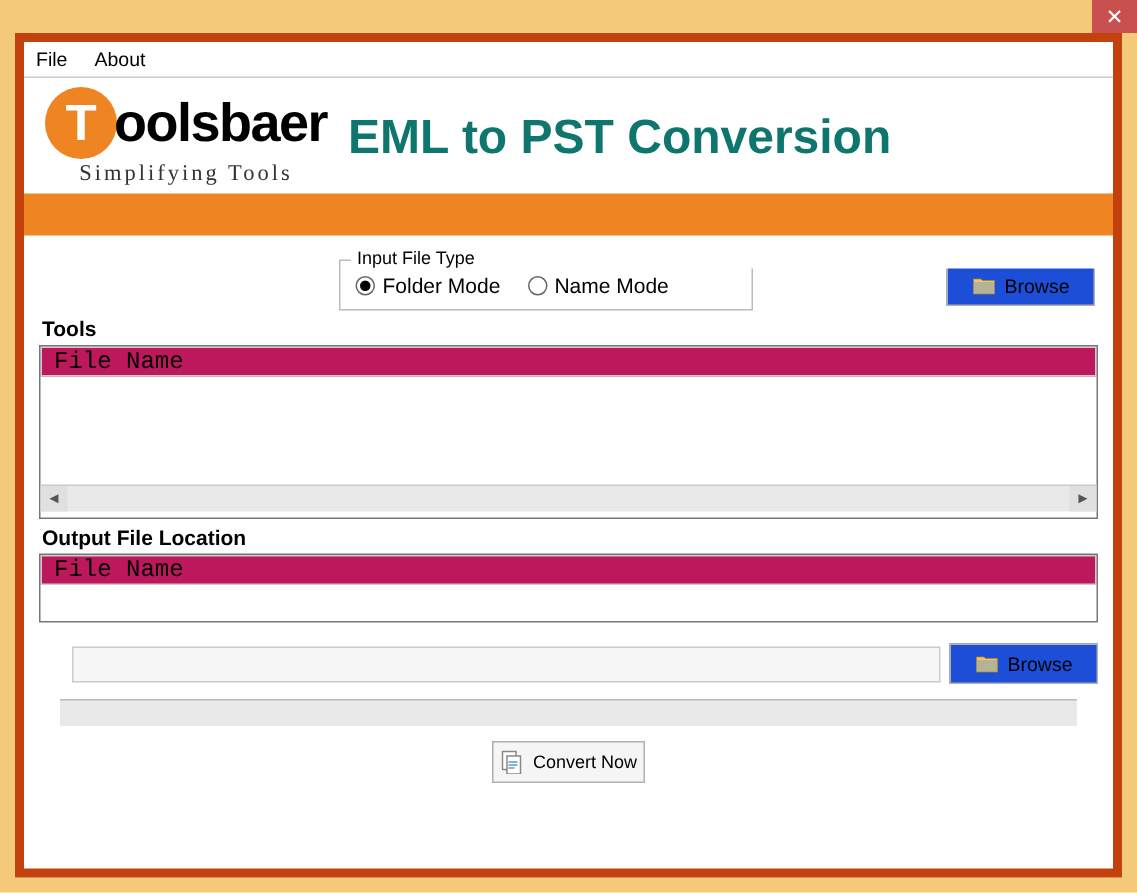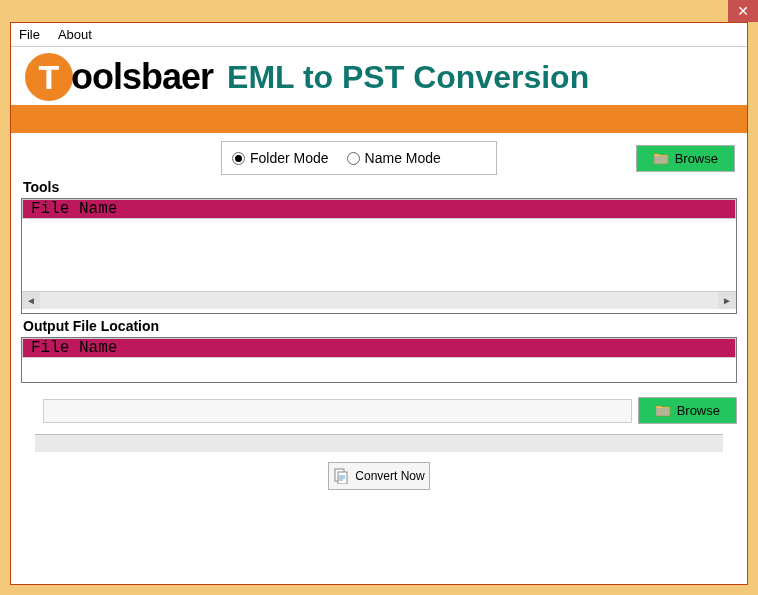--- a/index.html
+++ b/index.html
@@ -25,21 +25,21 @@
   font-size: 14px;
   cursor: pointer;
 }
 .window {
   position: absolute;
   top: 22px;
   left: 10px;
   right: 10px;
   bottom: 10px;
   background: #fff;
-  border: 1px solid #c2410c;
+  border: 6px solid #c2410c;
   display: flex;
   flex-direction: column;
 }
 .menubar {
   display: flex;
   padding: 4px 8px;
   font-size: 13px;
   border-bottom: 1px solid #ccc;
 }
 .menubar .item {
@@ -137,21 +137,21 @@
 }
 .radio-circle.checked::after {
   content: "";
   width: 7px;
   height: 7px;
   background: #000;
   border-radius: 50%;
 }
 .browse-btn {
   border: 1px solid #b0b0b0;
-  background: #22c55e;
+  background: #1d4ed8;
   padding: 5px 16px;
   font-size: 13px;
   display: flex;
   align-items: center;
   gap: 6px;
   cursor: pointer;
 }
 .folder-icon {
   width: 16px;
   height: 13px;
@@ -276,28 +276,30 @@
   </div>
 
   <div class="header">
     <div class="logo-wrap">
       <div class="logo-main">
         <div class="logo-circle">T</div>
         <span class="logo-rest">
           <span>ools</span><span class="orange">baer</span>
         </span>
       </div>
+      <div class="logo-tag">Simplifying Tools</div>
     </div>
     <div class="app-title">EML to PST Conversion</div>
   </div>
 
   <div class="orange-bar"></div>
 
   <div class="content">
 
+    <div class="fieldset-label">Input File Type</div>
     <div class="top-row">
       <div class="radio-box">
         <div class="radio-opt">
           <span class="radio-circle checked"></span>
           <span>Folder Mode</span>
         </div>
         <div class="radio-opt">
           <span class="radio-circle"></span>
           <span>Name Mode</span>
         </div>

